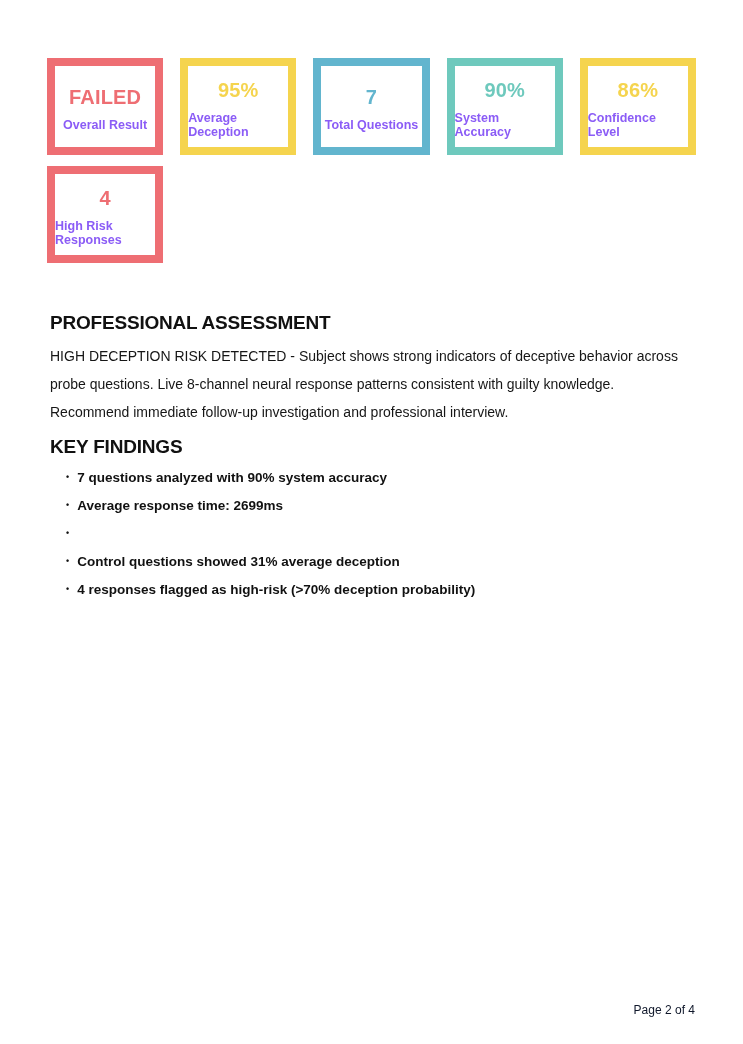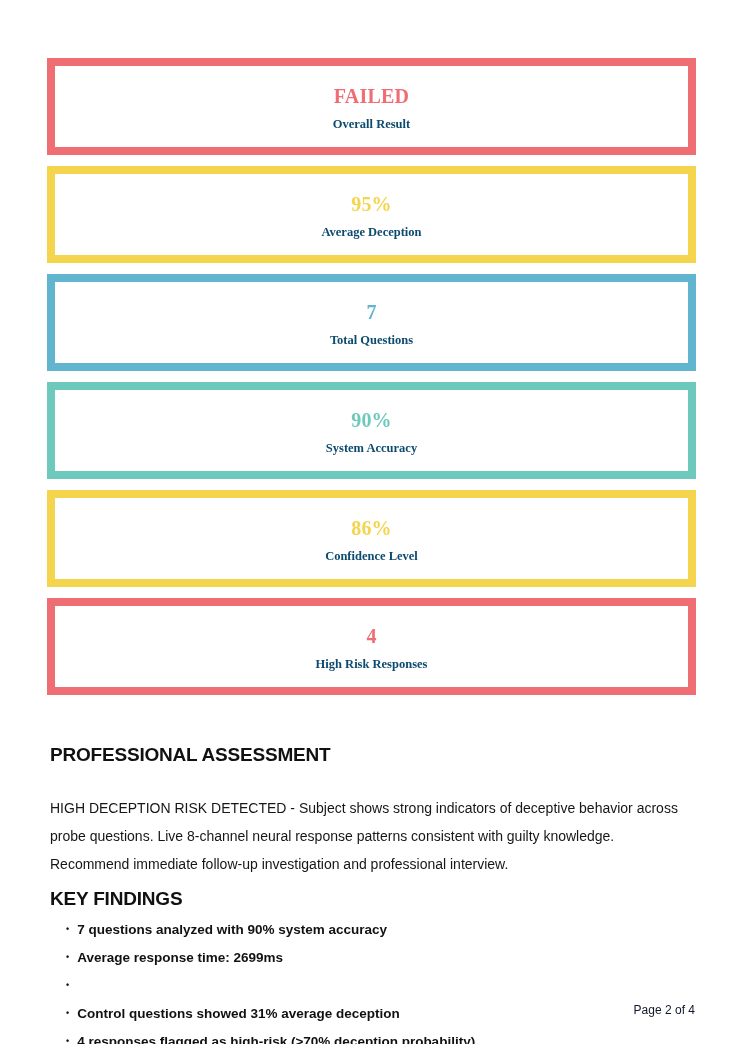--- a/index.html
+++ b/index.html
@@ -22,24 +22,23 @@
     font-size: 28px;
     font-weight: bold;
     letter-spacing: -0.3px;
     color: #111111;
     line-height: 32px;
     padding-left: 3px;
   }
   .metrics-grid {
     margin-top: 42px;
     display: grid;
-    grid-template-columns: repeat(1, 1fr);
+    grid-template-columns: repeat(5, 1fr);
     column-gap: 17px;
     row-gap: 11px;
-    font-family: Liberation Serif, serif;
   }
   .metric-card {
     height: 97px;
     border: 8px solid #cccccc; 
     border-color: var(--accent, #cccccc);
     background: #ffffff;
     display: flex;
     flex-direction: column;
     align-items: center;
     justify-content: center;
@@ -49,33 +48,33 @@
     font-size: 20px;
     font-weight: bold;
     line-height: 23px;
     color: var(--accent, #111111);
     letter-spacing: 0.2px;
   }
   .metric-label {
     margin-top: 9px;
     font-size: 12.5px;
     font-weight: bold;
-    color: #0c4a6e;
+    color: #8b5cf6;
   }
   .section-heading {
     font-size: 19px;
     font-weight: bold;
     letter-spacing: -0.2px;
     line-height: 23px;
     color: #111111;
     padding-left: 3px;
   }
   .assessment-heading { margin-top: 48px; }
   .assessment-body {
-    margin-top: 28px;
+    margin-top: 8px;
     padding-left: 3px;
     font-size: 14px;
     line-height: 28px;
     color: #161616;
     max-width: 650px;
   }
   .findings-heading { margin-top: 9px; }
   .findings-list {
     list-style: none;
     margin-top: 12px;

